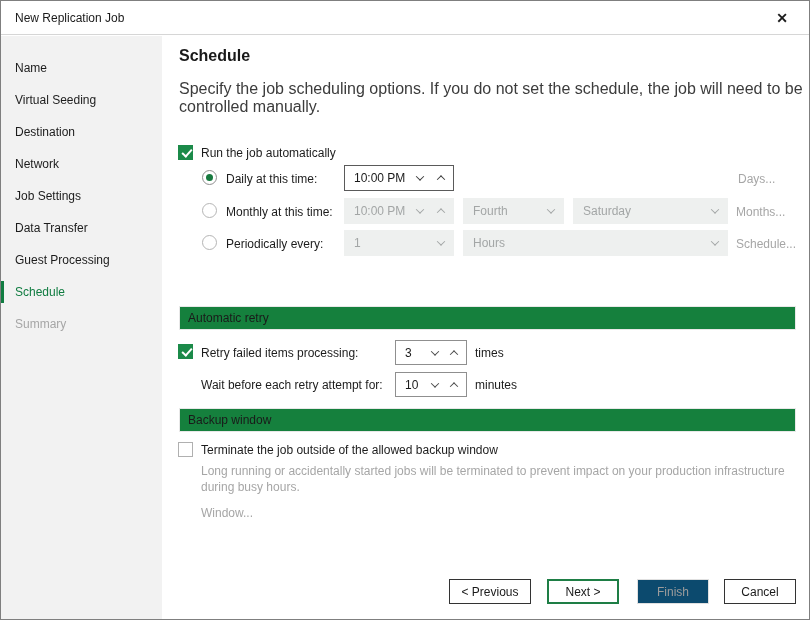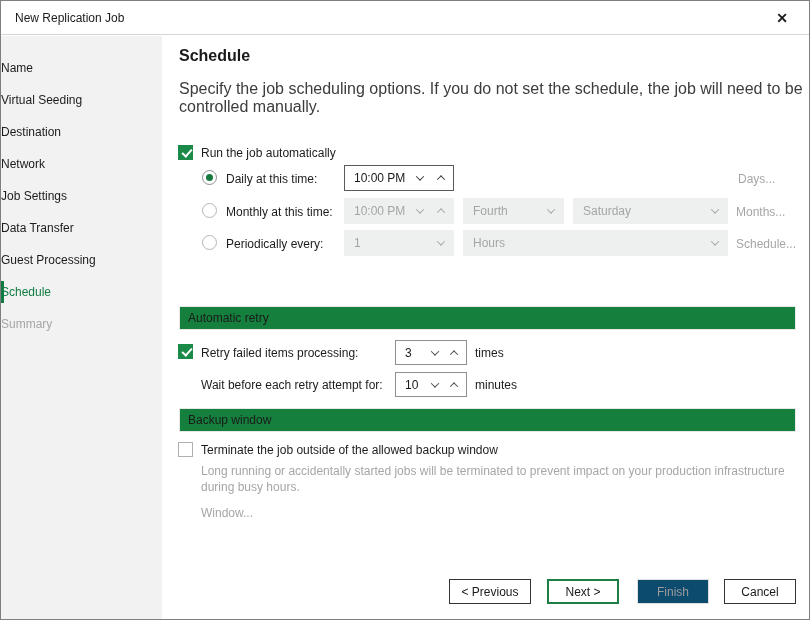--- a/index.html
+++ b/index.html
@@ -10,21 +10,21 @@
     font-family:"Liberation Sans","DejaVu Sans",sans-serif;
     font-size:12px;color:#1c1c1c;overflow:hidden;
   }
   
   .titlebar{position:absolute;top:0;left:0;right:0;height:34px;background:#fff;border-bottom:1px solid #d6d6d6;}
   .titlebar .title{position:absolute;left:14px;top:10px;font-size:12px;color:#1a1a1a;}
   .close-btn{position:absolute;right:16px;top:6px;width:22px;height:22px;border:none;background:transparent;
     font-size:14px;font-weight:bold;color:#1a1a1a;cursor:pointer;line-height:22px;text-align:center;padding:0;}
   
   .sidebar{position:absolute;top:35px;left:0;bottom:0;width:161px;background:#f2f2f2;padding-top:16px;}
-  .side-item{position:relative;height:32px;line-height:32px;padding-left:0;color:#1c1c1c;cursor:default;}
+  .side-item{position:relative;height:32px;line-height:32px;padding-left:14px;color:#1c1c1c;cursor:default;}
   .side-item.active{color:#107c41;}
   .side-item.active::before{content:"";position:absolute;left:0;top:5px;width:3px;height:22px;background:#107c41;}
   .side-item.disabled{color:#a6a6a6;}
   
   .content{position:absolute;top:35px;left:161px;right:0;bottom:0;background:#fff;}
   .page-title{position:absolute;left:17px;top:11px;font-size:16px;font-weight:bold;color:#1a1a1a;}
   .page-sub{position:absolute;left:17px;top:44px;font-size:16px;color:#3c3c3c;}
   .row{position:absolute;left:0;right:0;}
   .lbl{position:absolute;color:#1c1c1c;white-space:nowrap;}
   .lbl.gray{color:#a6a6a6;}

